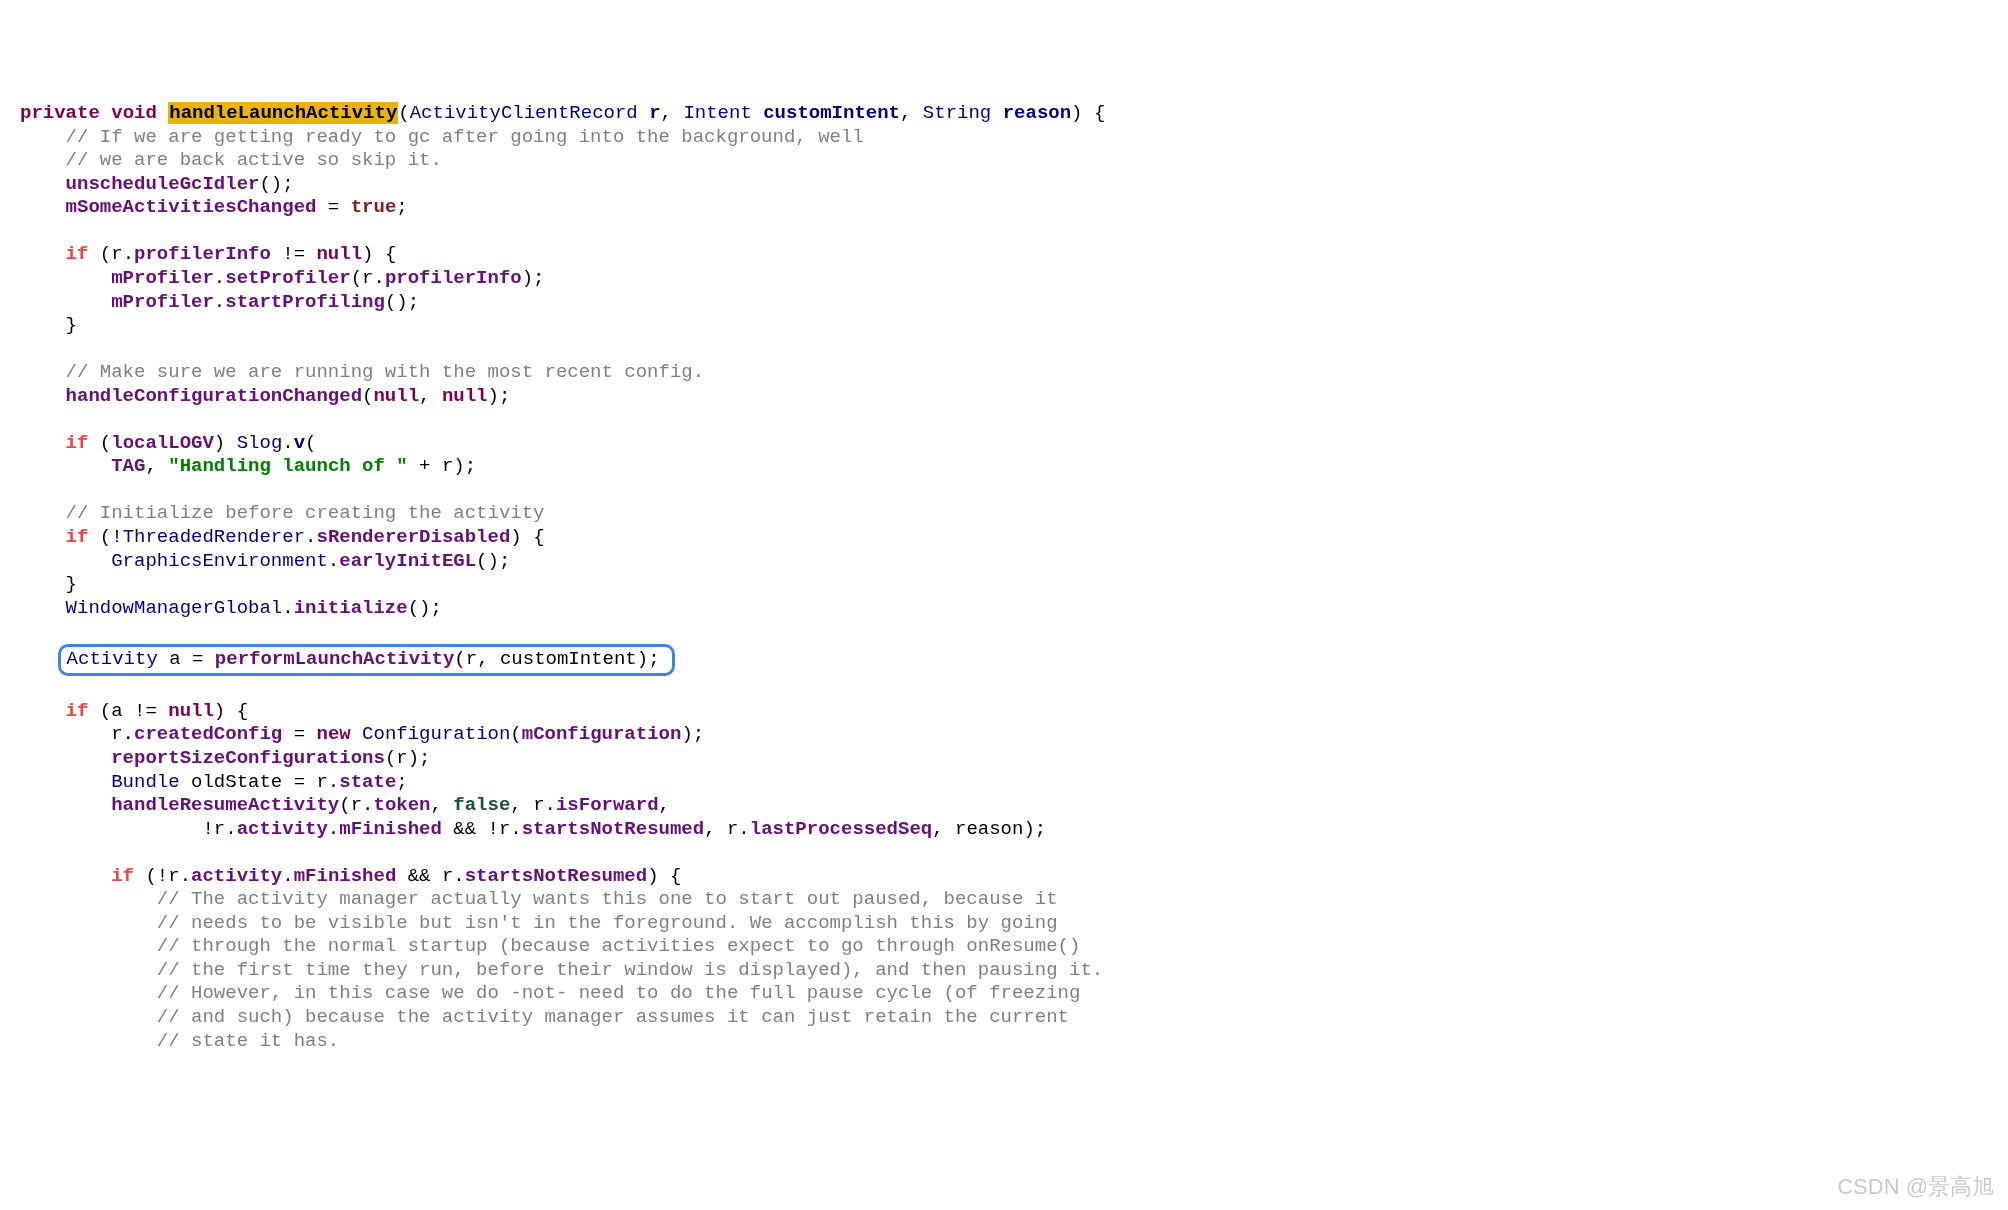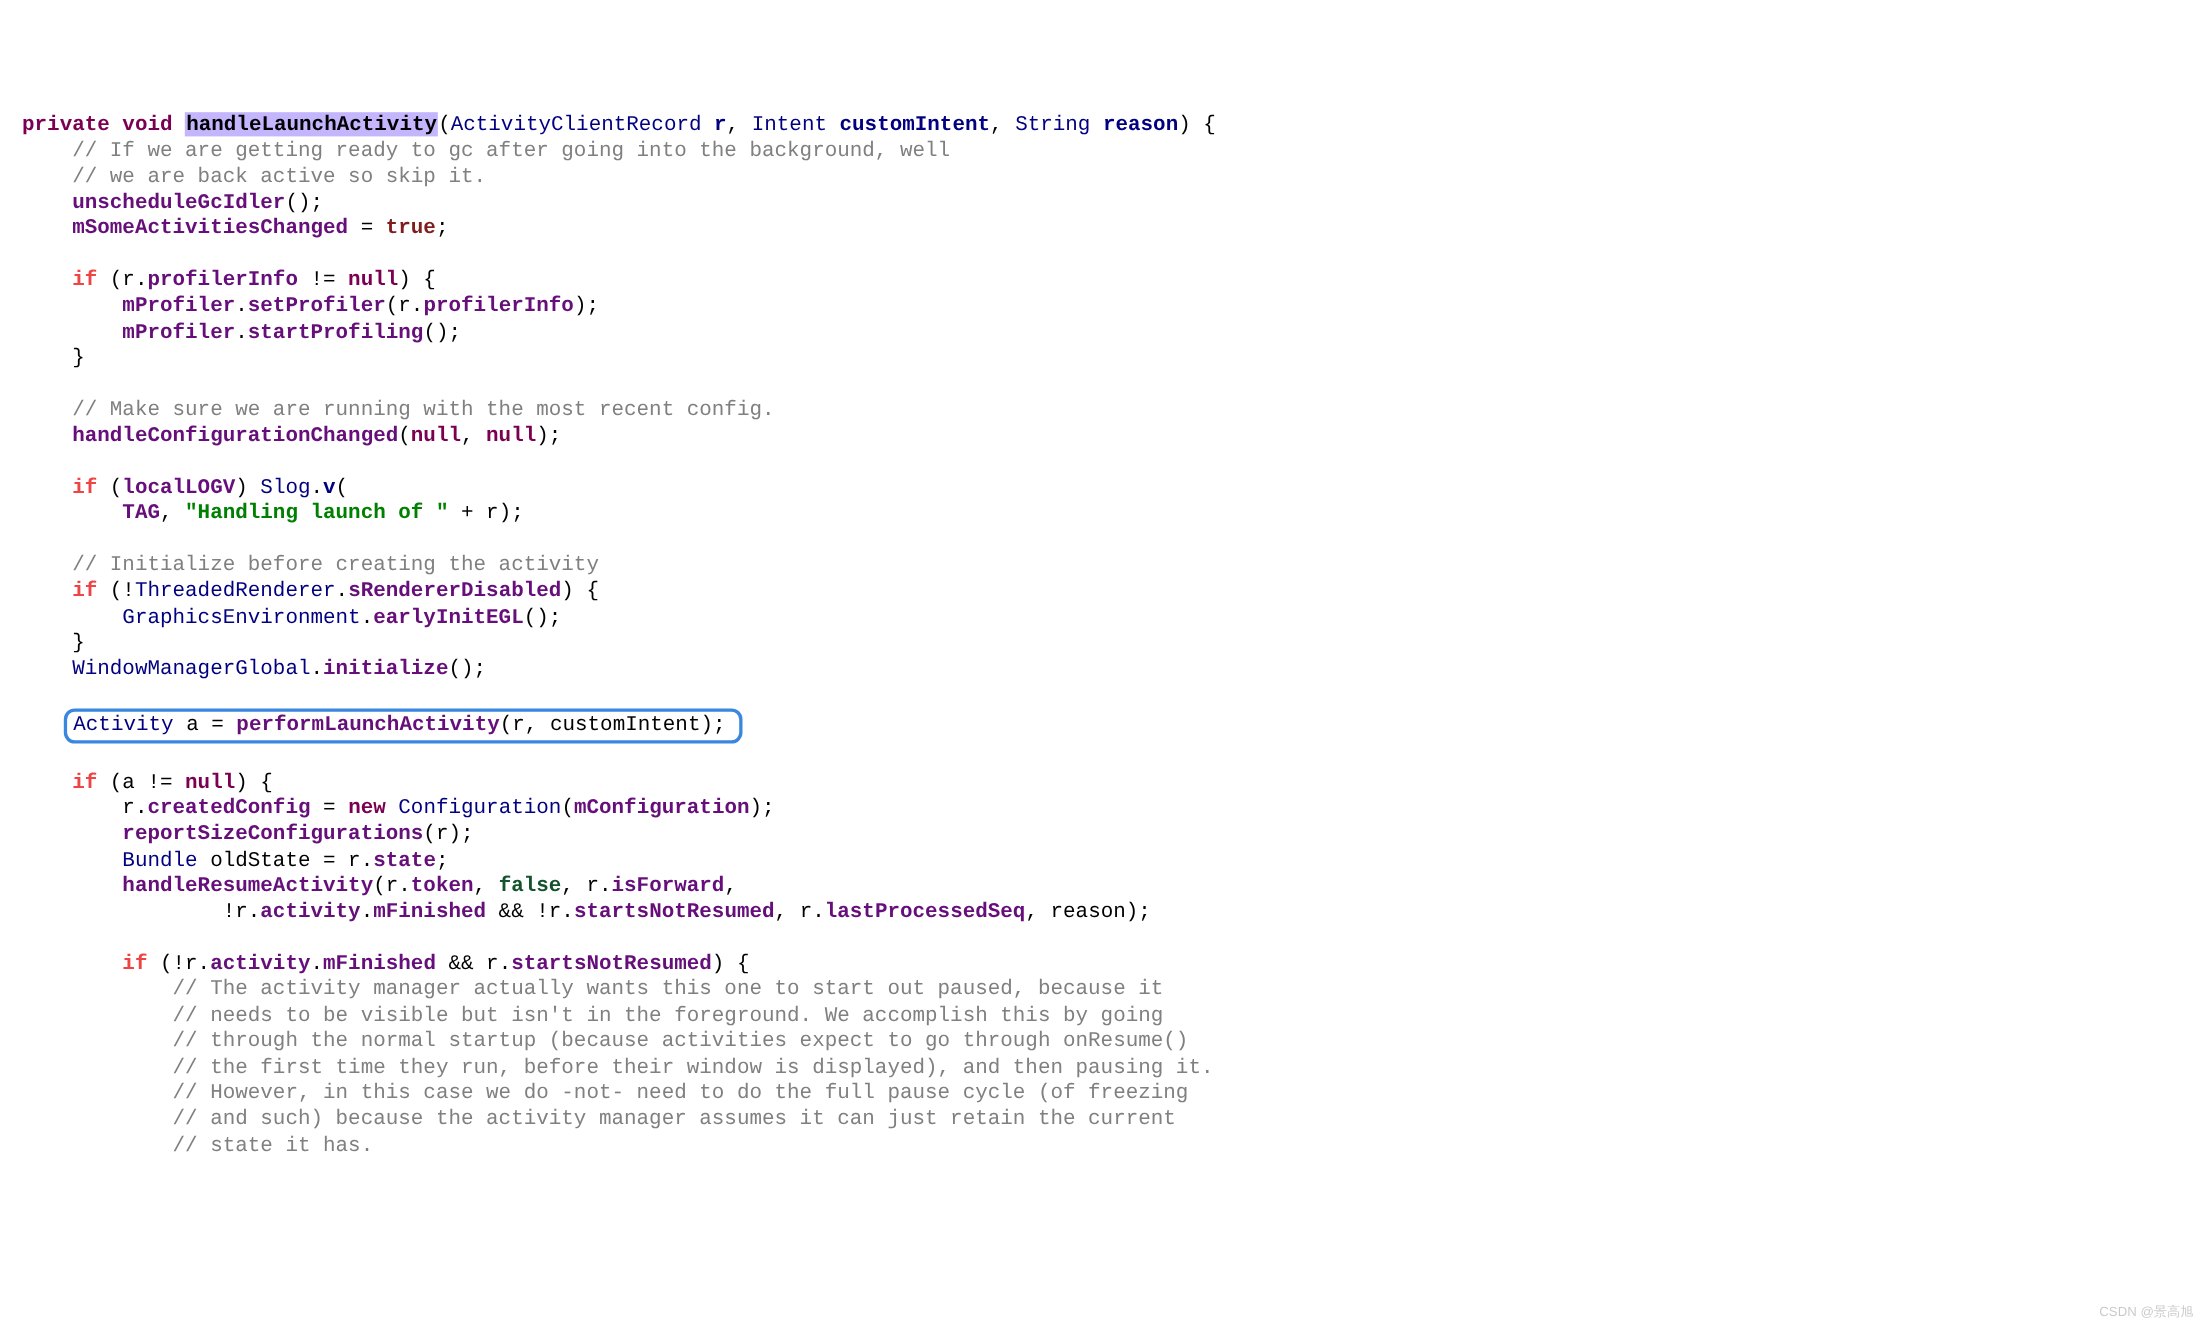--- a/index.html
+++ b/index.html
@@ -18,35 +18,35 @@
   .kw-new     { color: #7b0052; font-weight: bold; }
   .kw-null    { color: #7b0052; font-weight: bold; }
   .kw-true    { color: #7f1d1d; font-weight: bold; }
   .kw-false   { color: #14532d; font-weight: bold; }
   .type       { color: #000080; }
   .var        { color: #000080; font-weight: bold; }
   .member     { color: #660e7a; font-weight: bold; }
   .method     { color: #000080; font-weight: bold; }
   .cm         { color: #808080; }
   .str        { color: #008000; font-weight: bold; }
-  .hl-method  { background: #c4b5fd; color: #000; font-weight: bold; padding: 0 1px; }
+  .hl-method  { background: #eab308; color: #000; font-weight: bold; padding: 0 1px; }
   .box {
     display: inline-block;
     border: 3px solid #3a87e0;
     border-radius: 10px;
     padding: 1px 12px 2px 6px;
     margin-left: -8px;
   }
   .watermark {
     position: fixed;
     right: 14px;
     bottom: 10px;
     color: rgba(0,0,0,0.22);
     font-family: sans-serif;
-    font-size: 12px;
+    font-size: 22px;
     white-space: nowrap;
   }
 </style>
 </head>
 <body>
 
 
 
 <div><span class="kw-private">private</span> <span class="kw-void">void</span> <span class="hl-method">handleLaunchActivity</span>(<span class="type">ActivityClientRecord</span> <span class="var">r</span>, <span class="type">Intent</span> <span class="var">customIntent</span>, <span class="type">String</span> <span class="var">reason</span>) {
     <span class="cm">// If we are getting ready to gc after going into the background, well</span>

